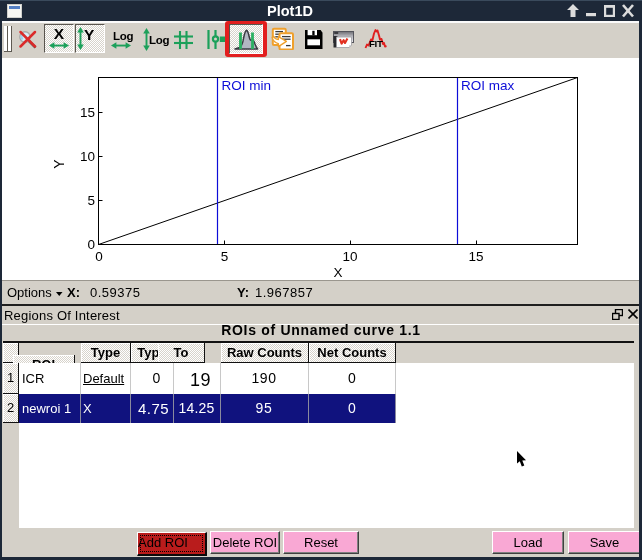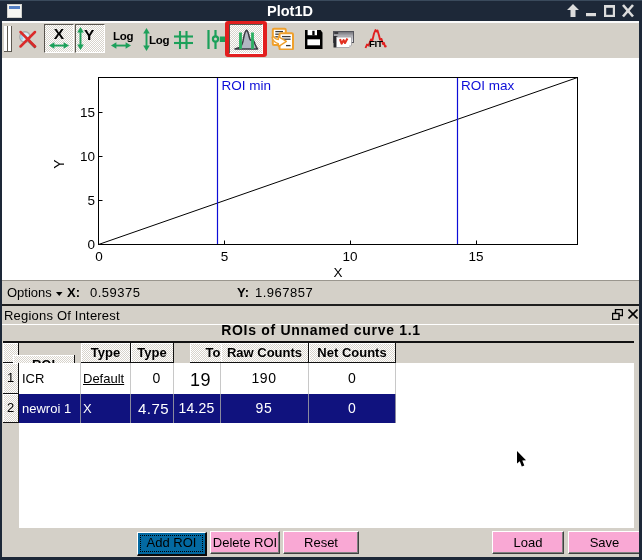--- a/index.html
+++ b/index.html
@@ -225,21 +225,21 @@
 <div class="abs" style="left:0;top:325px;width:642px;height:235px;background:#d4d0c8;"></div>
 <div class="abs" style="left:0;top:324px;width:642px;height:13px;line-height:13px;text-align:center;font-size:14px;font-weight:bold;letter-spacing:0.7px;">ROIs of Unnamed curve 1.1</div>
 
 <div class="abs" style="left:3px;top:341px;width:631px;height:187px;background:#ffffff;border-top:2px solid #111;"></div>
 
 <div class="abs" style="left:3px;top:343px;width:631px;height:20px;background:#d4d0c8;"></div>
 <div class="abs checker" style="left:3px;top:343px;width:16px;height:20px;border-right:1px solid #111;border-bottom:1px solid #111;box-shadow:inset 1px 1px 0 #ffffff;"></div>
 <div class="abs checker hc" style="left:13px;top:343px;width:62px;margin-top:12px;">ROI</div>
 <div class="abs checker hc" style="left:81px;top:343px;width:50px;">Type</div>
 <div class="abs checker hc" style="left:131px;top:343px;width:43px;">Type</div>
-<div class="abs checker hc" style="left:190px;top:343px;width:47px;">To</div>
+<div class="abs checker hc" style="left:158px;top:343px;width:47px;">To</div>
 <div class="abs checker hc" style="left:221px;top:343px;width:88px;">Raw Counts</div>
 <div class="abs checker hc" style="left:309px;top:343px;width:87px;">Net Counts</div>
 
 <div class="abs checker" style="left:3px;top:363px;width:16px;height:31px;border-right:1px solid #111;border-bottom:1px solid #111;box-shadow:inset 1px 1px 0 #ffffff;text-align:center;font-size:13px;line-height:30px;">1</div>
 <div class="abs" style="left:19px;top:363px;width:377px;height:31px;background:#fff;"></div>
 <div class="abs" style="left:22px;top:371px;font-size:13px;">ICR</div>
 <div class="abs" style="left:83px;top:371px;font-size:13px;text-decoration:underline;">Default</div>
 <div class="abs" style="left:135px;top:370px;width:43px;text-align:center;font-size:14px;">0</div>
 <div class="abs" style="left:177px;top:370px;width:47px;text-align:center;font-size:18px;letter-spacing:0.6px;">19</div>
 <div class="abs" style="left:220px;top:370px;width:88px;text-align:center;font-size:14px;letter-spacing:0.6px;">190</div>
@@ -268,21 +268,21 @@
 <div class="abs" style="left:308px;top:400px;width:88px;text-align:center;font-size:14px;color:#fff;">0</div>
 
 <div class="abs" style="left:3px;top:423px;width:16px;height:106px;background:#d4d0c8;"></div>
 
 <svg class="abs" style="left:516px;top:451px;width:12px;height:17px" viewBox="0 0 12 17">
   <path d="M1 0 L1 12.5 L3.8 10.2 L5.8 15.5 L8.3 14.5 L6.3 9.5 L10 9.2 Z" fill="#000"></path>
 </svg>
 
 <div class="abs" style="left:0;top:529px;width:642px;height:28px;background:#d4d0c8;"></div>
 <div class="abs" style="left:0;top:557px;width:642px;height:3px;background:#1d2838;"></div>
-<div class="abs" style="left:137px;top:532px;width:70px;height:24px;background:#0369a1;border-top:1px solid #ffffff;border-left:1px solid #ffffff;border-right:2px solid #0a0a0a;border-bottom:2px solid #0a0a0a;text-align:center;font-size:13px;">
+<div class="abs" style="left:137px;top:532px;width:70px;height:24px;background:#b91c1c;border-top:1px solid #ffffff;border-left:1px solid #ffffff;border-right:2px solid #0a0a0a;border-bottom:2px solid #0a0a0a;font-size:13px;">
   <div style="position:absolute;left:2px;top:2px;right:2px;bottom:2px;border:1px dotted #000;"></div>
   <span style="line-height:20px;">Add ROI</span>
 </div>
 <div class="abs btn" style="left:210px;top:531px;width:70px;height:23px;line-height:21px;">Delete ROI</div>
 <div class="abs btn" style="left:283px;top:531px;width:76px;height:23px;line-height:21px;">Reset</div>
 <div class="abs btn" style="left:492px;top:531px;width:72px;height:23px;line-height:21px;">Load</div>
 <div class="abs btn" style="left:568px;top:531px;width:73px;height:23px;line-height:21px;">Save</div>
 
 <div class="abs" style="left:0;top:21px;width:2px;height:539px;background:#1d2838;"></div>
 <div class="abs" style="left:639px;top:21px;width:3px;height:539px;background:#1d2838;"></div>

